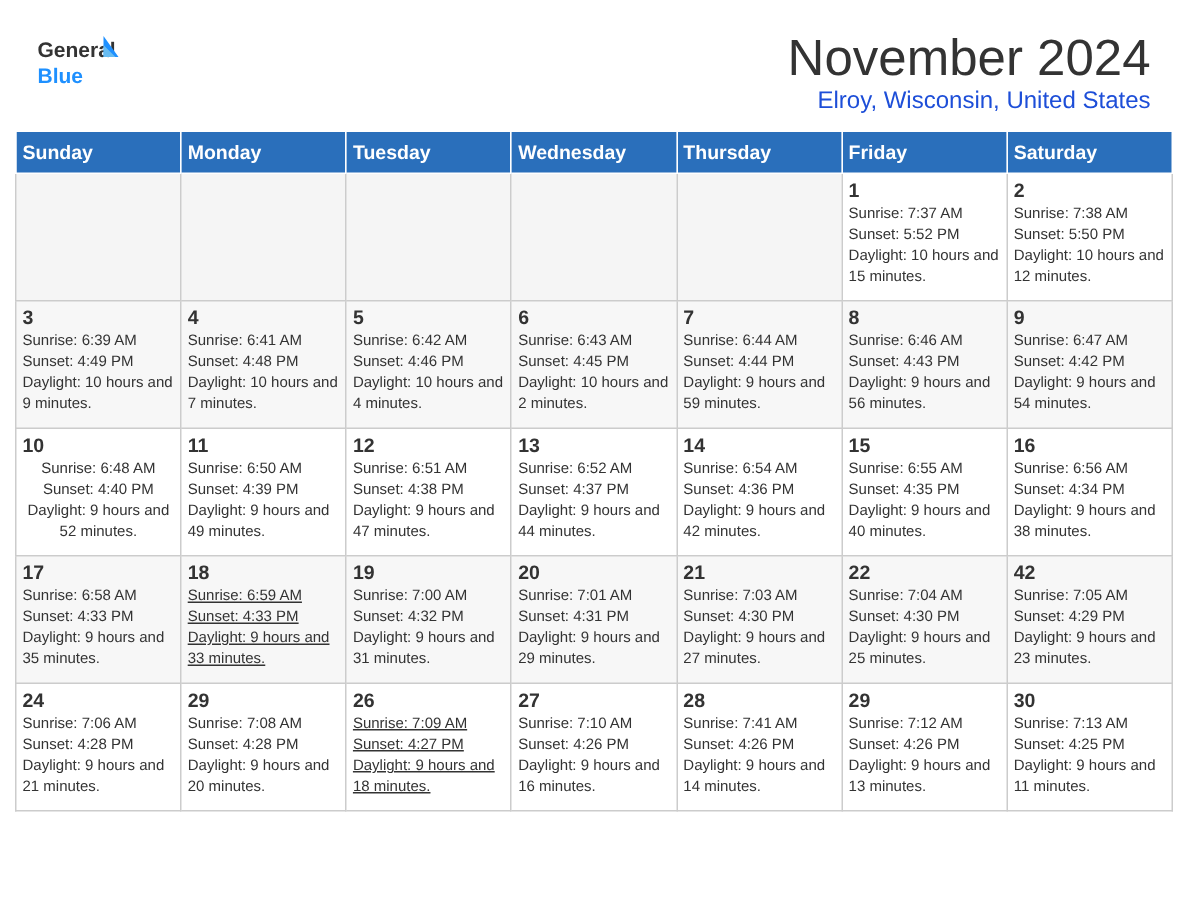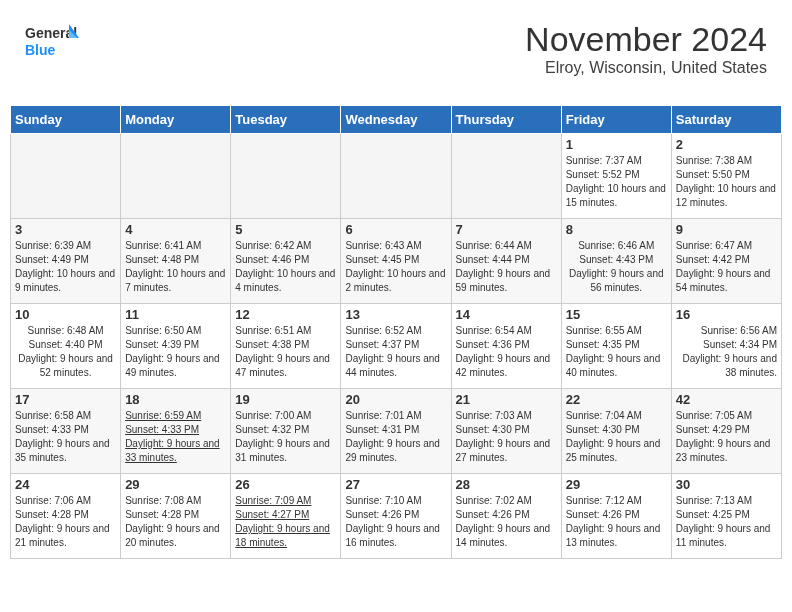--- a/index.html
+++ b/index.html
@@ -25,26 +25,26 @@
       text-align: right;
     }
     .month-title {
       font-size: 34px;
       font-weight: normal;
       color: #333;
       text-align: right;
     }
     .location {
       font-size: 16px;
-      color: #404040;
+      color: #1d4ed8;
     }
     .calendar {
       width: 100%;
       border-collapse: collapse;
-      margin-top: 23px;
+      margin-top: 5px;
     }
     .calendar th {
       background: #2a6fbb;
       color: #fff;
       font-size: 13px;
       font-weight: bold;
       padding: 6px 4px;
       text-align: left;
       border: 1px solid #fff;
     }
@@ -156,21 +156,21 @@
 Daylight: 10 hours and 2 minutes.</div>
         </td>
         <td class="alt-row">
           <span class="day-num">7</span>
           <div class="day-info" style="white-space: pre-line;">Sunrise: 6:44 AM
 Sunset: 4:44 PM
 Daylight: 9 hours and 59 minutes.</div>
         </td>
         <td class="alt-row">
           <span class="day-num">8</span>
-          <div class="day-info" style="white-space: pre-line; text-align: center;">Sunrise: 6:46 AM
+          <div class="day-info" style="white-space: pre-line;">Sunrise: 6:46 AM
 Sunset: 4:43 PM
 Daylight: 9 hours and 56 minutes.</div>
         </td>
         <td class="alt-row">
           <span class="day-num">9</span>
           <div class="day-info" style="white-space: pre-line;">Sunrise: 6:47 AM
 Sunset: 4:42 PM
 Daylight: 9 hours and 54 minutes.</div>
         </td>
       </tr>
@@ -206,21 +206,21 @@
 Daylight: 9 hours and 42 minutes.</div>
         </td>
         <td>
           <span class="day-num">15</span>
           <div class="day-info" style="white-space: pre-line;">Sunrise: 6:55 AM
 Sunset: 4:35 PM
 Daylight: 9 hours and 40 minutes.</div>
         </td>
         <td>
           <span class="day-num">16</span>
-          <div class="day-info" style="white-space: pre-line; text-align: right;">Sunrise: 6:56 AM
+          <div class="day-info" style="white-space: pre-line;">Sunrise: 6:56 AM
 Sunset: 4:34 PM
 Daylight: 9 hours and 38 minutes.</div>
         </td>
       </tr>
       <tr>
         <td class="alt-row">
           <span class="day-num">17</span>
           <div class="day-info" style="white-space: pre-line;">Sunrise: 6:58 AM
 Sunset: 4:33 PM
 Daylight: 9 hours and 35 minutes.</div>
@@ -282,21 +282,21 @@
 Daylight: 9 hours and 18 minutes.</div>
         </td>
         <td>
           <span class="day-num">27</span>
           <div class="day-info" style="white-space: pre-line;">Sunrise: 7:10 AM
 Sunset: 4:26 PM
 Daylight: 9 hours and 16 minutes.</div>
         </td>
         <td>
           <span class="day-num">28</span>
-          <div class="day-info" style="white-space: pre-line;">Sunrise: 7:02 AM
+          <div class="day-info" style="white-space: pre-line;">Sunrise: 7:41 AM
 Sunset: 4:26 PM
 Daylight: 9 hours and 14 minutes.</div>
         </td>
         <td>
           <span class="day-num">29</span>
           <div class="day-info" style="white-space: pre-line;">Sunrise: 7:12 AM
 Sunset: 4:26 PM
 Daylight: 9 hours and 13 minutes.</div>
         </td>
         <td>

